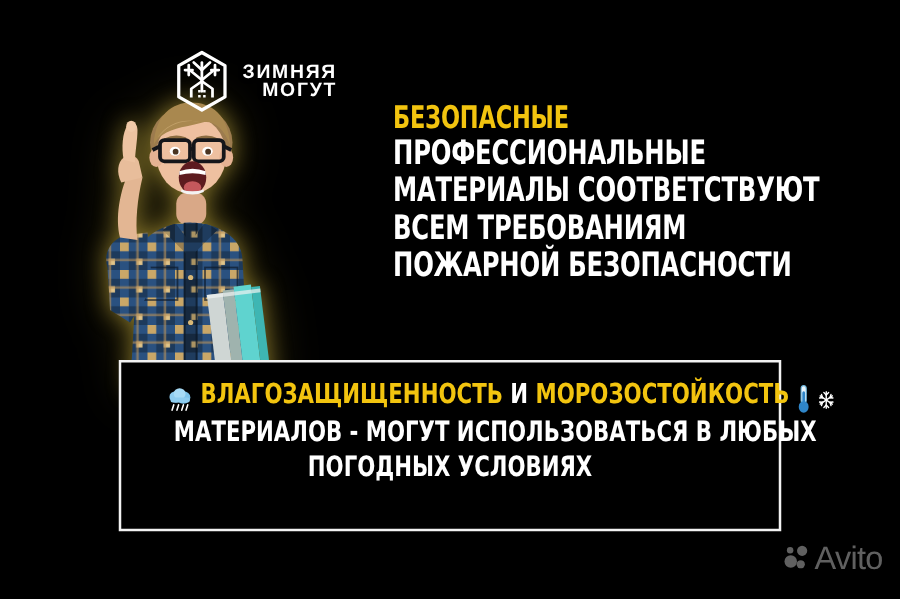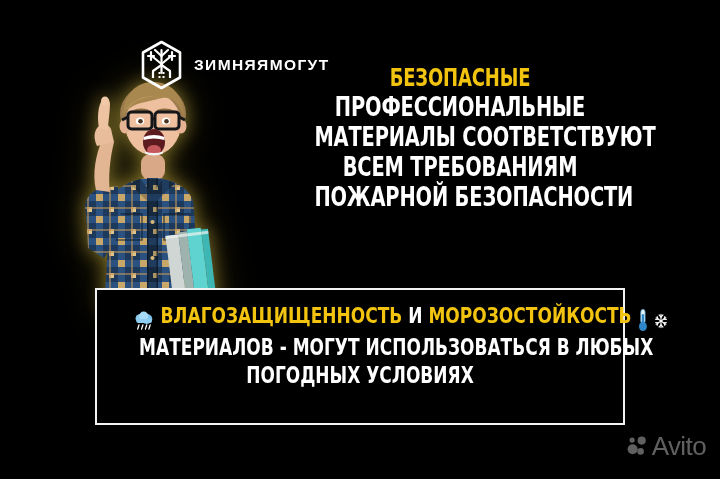--- a/index.html
+++ b/index.html
@@ -27,35 +27,36 @@
 
   
   #brand {
     position:absolute;
     left:138px; top:40px;
     display:flex; align-items:center; gap:9px;
     z-index:6;
   }
   #brand .mark { width:47px; height:50px; display:block; }
   #brand .wordmark {
-    display:flex; flex-direction:row;
+    display:flex; flex-direction:column;
     line-height:0.99;
     color:#ffffff;
     font-weight:bold;
     font-size:15.5px;
     letter-spacing:1.4px;
     text-shadow:0 0 4px rgba(0,0,0,0.9);
+    text-align:right;
   }
 
   
   #headline {
     position:absolute;
-    left:278px; top:64px;
+    left:278px; top:80px;
     width:364px;
-    text-align:center;
+    text-align:left;
     z-index:5;
   }
   #headline .line {
     display:block;
     font-family:"DejaVu Sans Condensed","Liberation Sans Narrow","Liberation Sans", sans-serif;
     font-weight:bold;
     font-size:27px;
     line-height:30px;
     letter-spacing:-0.2px;
     color:#ffffff;

